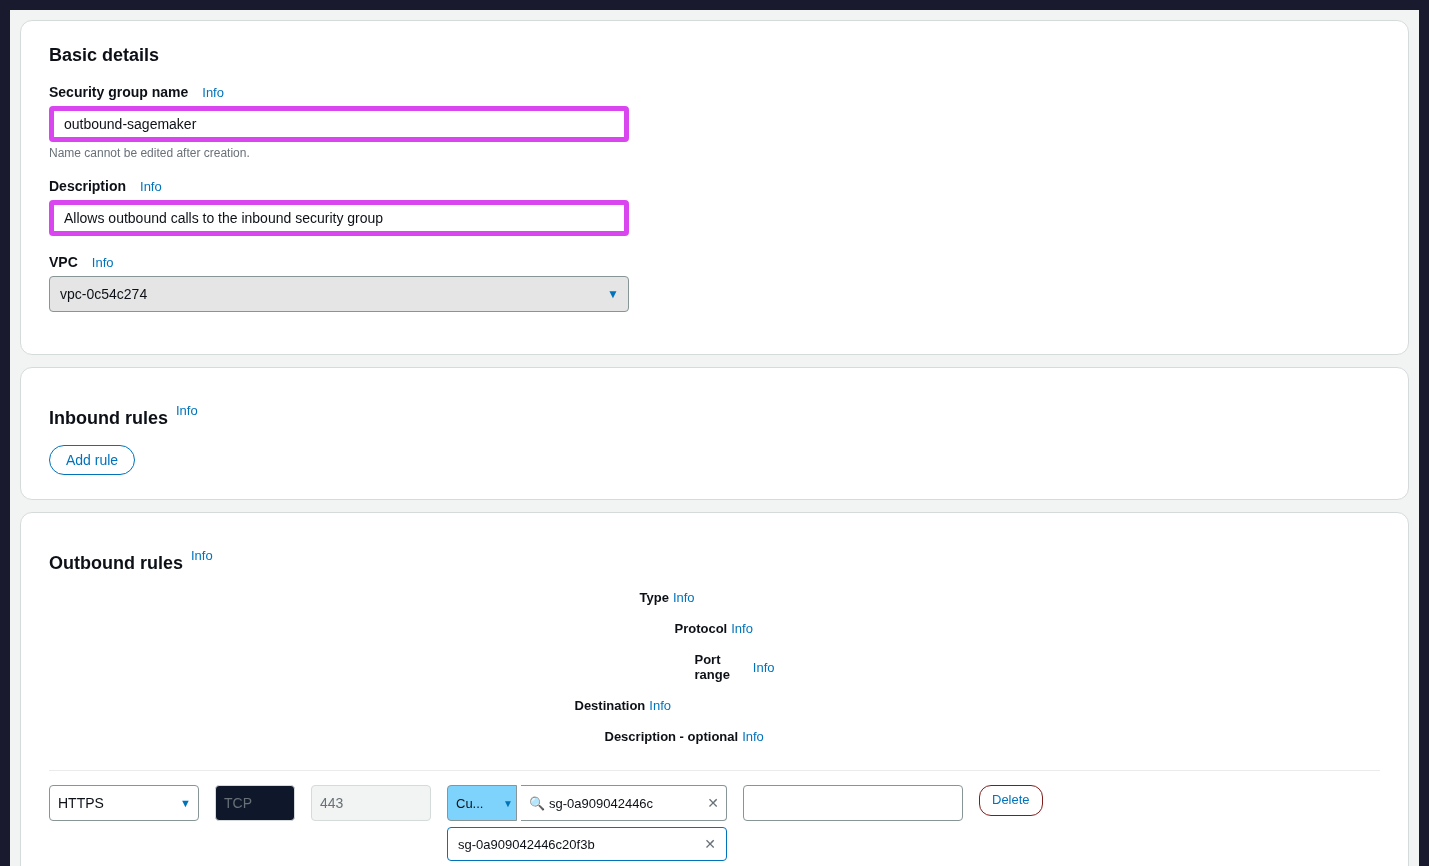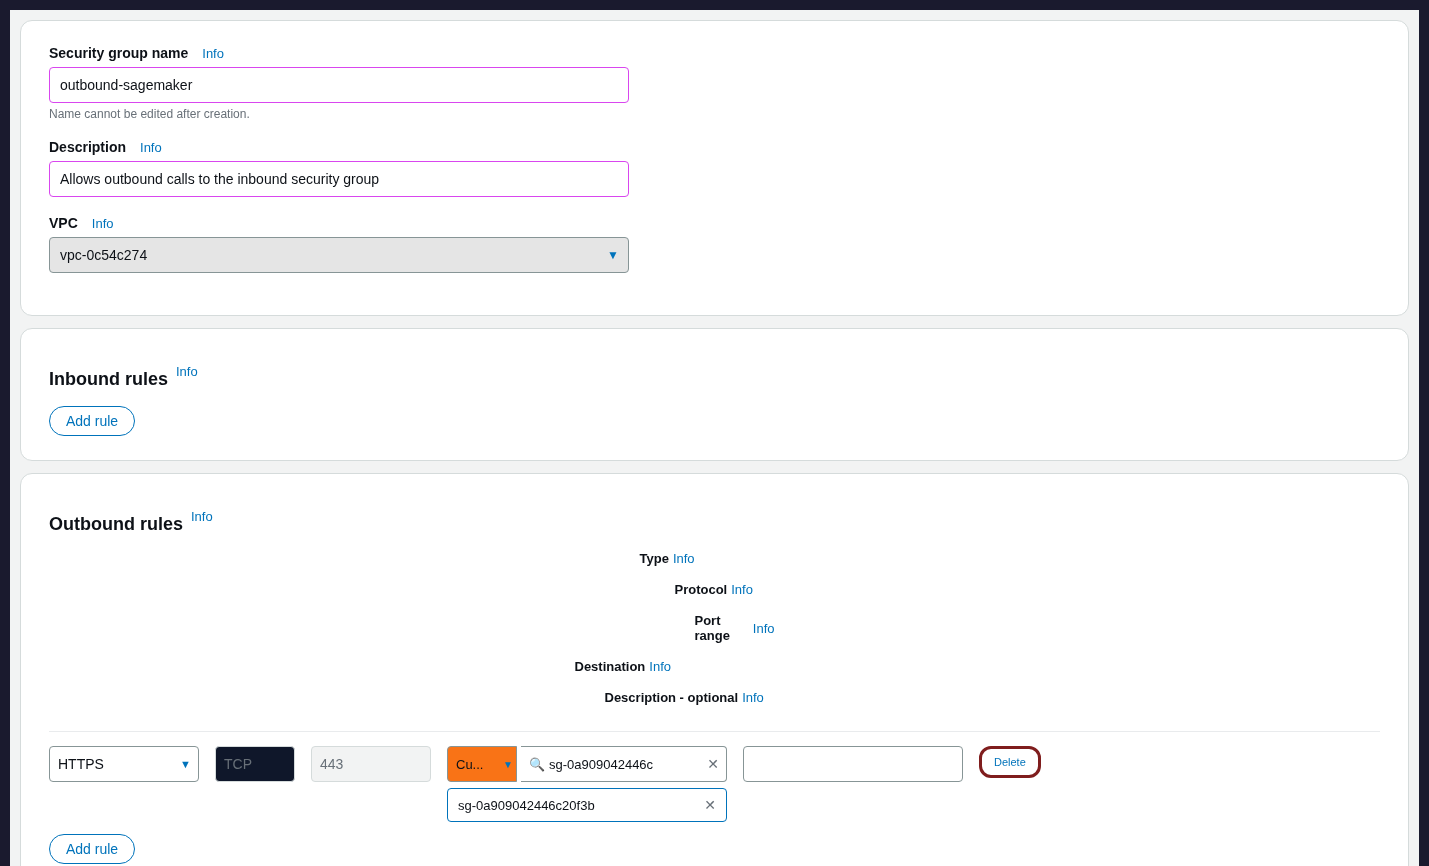--- a/index.html
+++ b/index.html
@@ -44,21 +44,21 @@
     .info-link {
       color: #0073bb;
       font-weight: 400;
       font-size: 13px;
       cursor: pointer;
       text-decoration: none;
     }
     .text-input {
       width: 580px;
       height: 36px;
-      border: 1px solid #d946ef;
+      border: 5px solid #d946ef;
       border-radius: 4px;
       padding: 0 10px;
       font-size: 14px;
       color: #0d1117;
       outline: none;
     }
     .helper-text {
       font-size: 12px;
       color: #687078;
       margin-top: 4px;
@@ -195,21 +195,21 @@
       gap: 4px;
     }
     .dest-select-small {
       width: 70px;
       height: 36px;
       border: 1px solid #879596;
       border-radius: 4px 0 0 4px;
       padding: 0 4px 0 8px;
       font-size: 13px;
       color: #0d1117;
-      background: #f97316;
+      background: #7dd3fc;
       appearance: none;
       flex-shrink: 0;
     }
     .dest-select-wrapper {
       position: relative;
       width: 70px;
     }
     .dest-select-arrow {
       position: absolute;
       right: 4px;
@@ -284,39 +284,40 @@
       height: 36px;
       border: 1px solid #879596;
       border-radius: 4px;
       padding: 0 10px;
       font-size: 14px;
       color: #0d1117;
       outline: none;
       flex-shrink: 0;
     }
     .delete-btn {
-      border: 3px solid #7f1d1d;
+      border: 1px solid #7f1d1d;
       color: #0073bb;
       background: #fff;
       border-radius: 12px;
       padding: 6px 12px;
-      font-size: 11px;
+      font-size: 13px;
       cursor: pointer;
       flex-shrink: 0;
       min-width: 60px;
       text-align: center;
       line-height: 1.3;
     }
   </style>
 </head>
 <body>
 
 <div class="page-wrapper">
 
   <div class="card">
+    <div class="card-title">Basic details</div>
 
     <div class="field-group">
       <div class="field-label">
         <span>Security group name</span>
         <a class="info-link" href="#">Info</a>
       </div>
       <input class="text-input" type="text" value="outbound-sagemaker" style="">
       <div class="helper-text">Name cannot be edited after creation.</div>
     </div>
 

